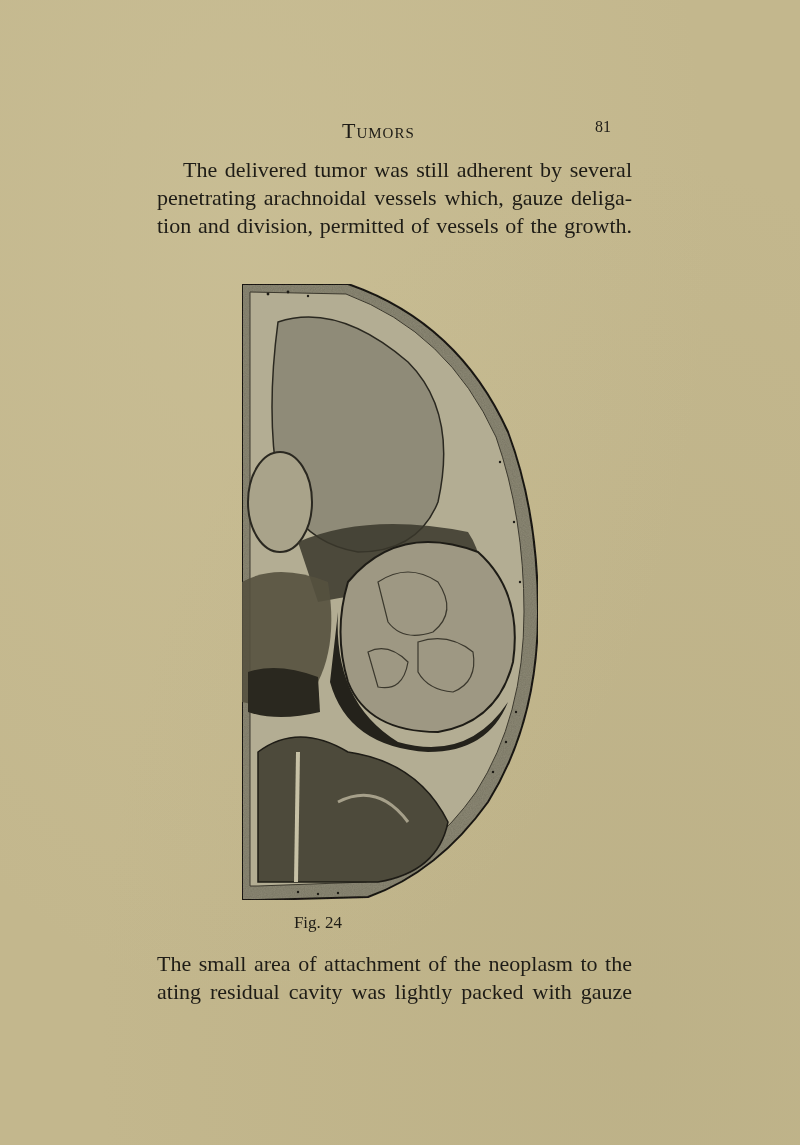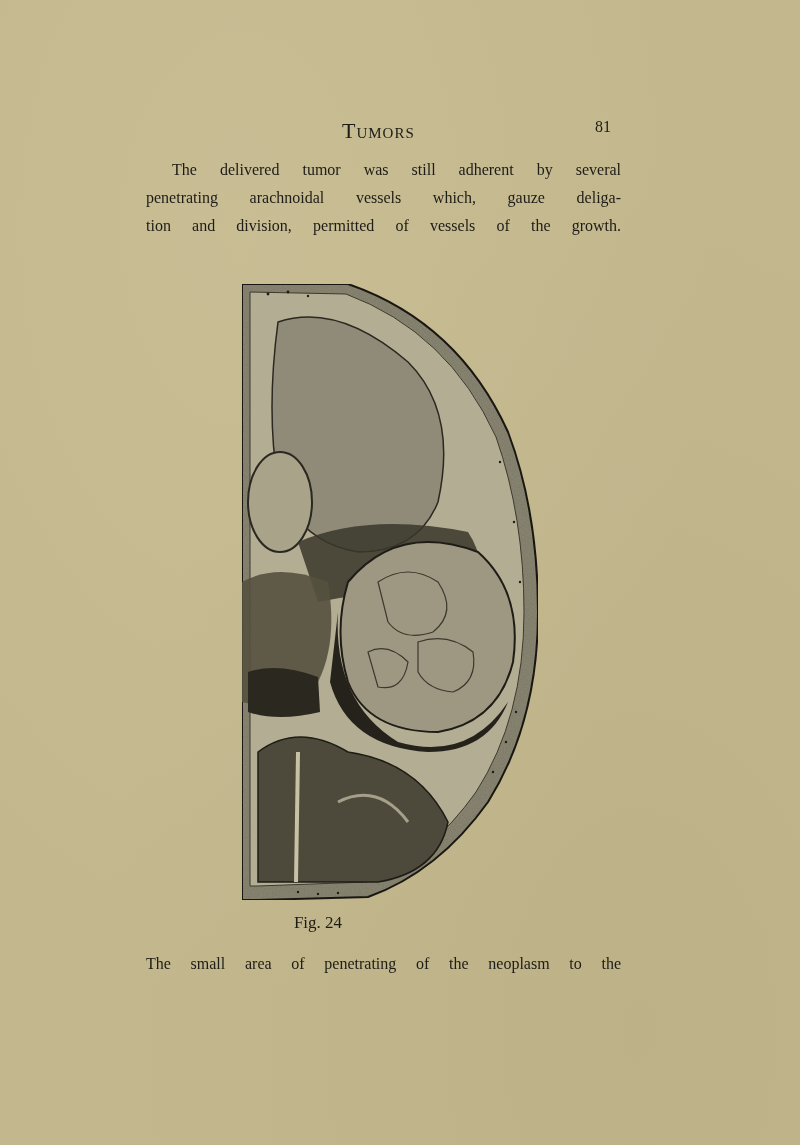--- a/index.html
+++ b/index.html
@@ -23,23 +23,23 @@
   .running-title {
     position: absolute; left: 342px; top: 0;
     font-family: "Liberation Serif", serif;
     font-size: 22px; letter-spacing: 1px; font-variant: small-caps;
   }
   .page-number {
     position: absolute; left: 595px; top: 0;
     font-family: "Liberation Serif", serif; font-size: 16px;
   }
   .para {
-    position: absolute; left: 146px; width: 475px;
+    position: absolute; left: 157px; width: 475px;
     font-family: "Liberation Serif", serif;
-    font-size: 16px; line-height: 28px;
+    font-size: 22px; line-height: 28px;
     text-align: justify; text-align-last: justify;
   }
   .para .line { display: block; text-align: justify; text-align-last: justify; white-space: nowrap; }
   .para.p1 { top: 156px; }
   .para.p2 { top: 950px; }
   .para .indent { padding-left: 26px; }
   .figure {
     position: absolute; left: 238px; top: 282px; width: 310px; height: 625px;
   }
   .figure svg { width: 100%; height: 100%; display: block; }
@@ -112,16 +112,17 @@
         <circle cx="60" cy="610" r="1.2"></circle>
           <circle cx="80" cy="612" r="1.2"></circle>
           <circle cx="100" cy="611" r="1.2"></circle>
       </g>
     </svg>
   </div>
 
   <div class="caption">Fig. 24</div>
 
   <div class="para p2">
-    <span class="line">The small area of penetrating of the neoplasm to the</span>
+    <span class="line">The small area of attachment of the neoplasm to the</span>
+    <span class="line">ating residual cavity was lightly packed with gauze</span>
   </div>
 
 </div>
 
 </body></html>

